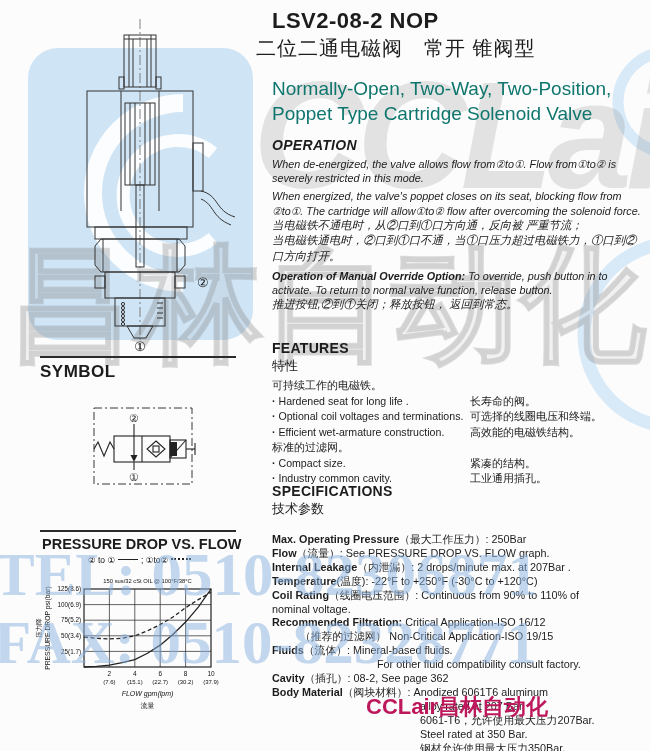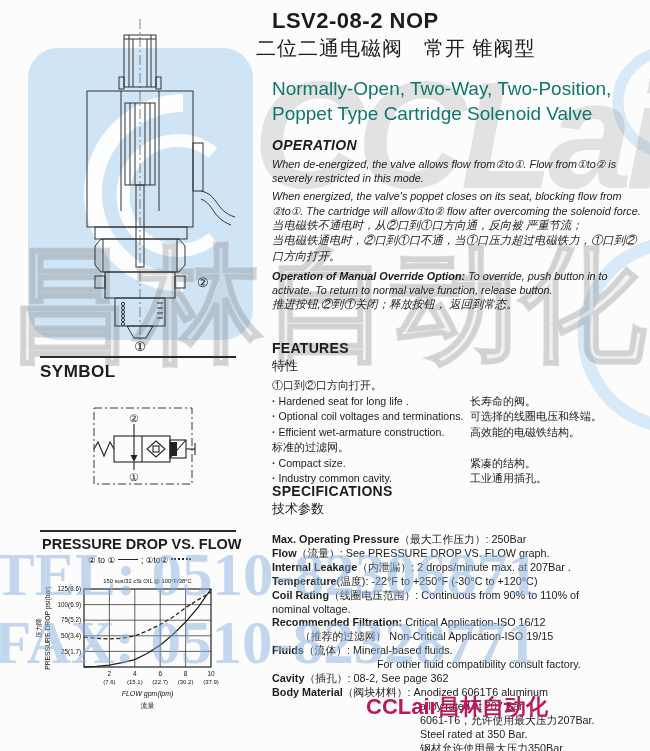--- a/index.html
+++ b/index.html
@@ -216,21 +216,21 @@
       <p class="en manual"><span class="b">Operation of Manual Override Option:</span><span> To override, push button in to activate. To return to normal valve function, release button.</span></p>
       <p class="cn">推进按钮,②到①关闭；释放按钮， 返回到常态。</p>
     </div>
 
     <div class="abs section" id="features">
       <div class="sec-h">FEATURES</div>
       <div class="sec-h-cn">特性</div>
       <div class="feat-rows">
 
           <div class="feat-row">
-            <span class="feat-cn">①口到②口方向打开。</span>
+            <span class="feat-cn">可持续工作的电磁铁。</span>
           </div>
 
           <div class="feat-row">
             <span class="feat-en">Hardened seat for long life .</span>
             <span class="feat-cn">长寿命的阀。</span>
           </div>
 
           <div class="feat-row">
             <span class="feat-en">Optional coil voltages and terminations.</span>
             <span class="feat-cn">可选择的线圈电压和终端。</span>

